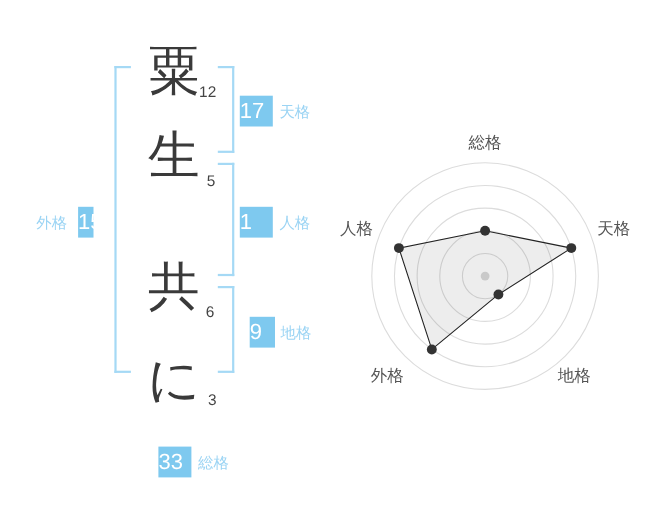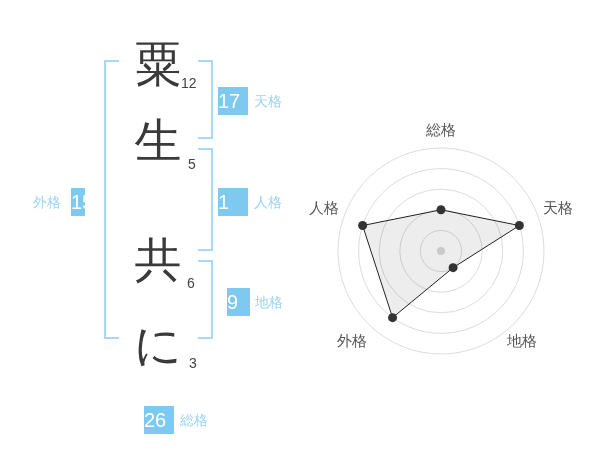--- a/index.html
+++ b/index.html
@@ -95,21 +95,21 @@
 
   <div class="badge" style="left:218px; top:188px; width:30px">1</div>
   <div class="badge-label" style="left:254px; top:195px">人格</div>
 
   <div class="badge" style="left:227px; top:288px; width:23px">9</div>
   <div class="badge-label" style="left:255px; top:295px">地格</div>
 
   <div class="badge-label" style="left:33px; top:195px">外格</div>
   <div class="badge" style="left:71px; top:188px; width:14px">15</div>
 
-  <div class="badge" style="left:144px; top:406px; width:30px">26</div>
+  <div class="badge" style="left:144px; top:406px; width:30px">33</div>
   <div class="badge-label" style="left:180px; top:413px">総格</div>
 
   <div class="radar-wrap">
     <svg id="radar" width="290" height="290" viewBox="0 0 290 290">
         <circle cx="145" cy="145" r="20.6" fill="none" stroke="#dcdcdc" stroke-width="1"></circle>
         <circle cx="145" cy="145" r="41.2" fill="none" stroke="#dcdcdc" stroke-width="1"></circle>
         <circle cx="145" cy="145" r="61.8" fill="none" stroke="#dcdcdc" stroke-width="1"></circle>
         <circle cx="145" cy="145" r="82.4" fill="none" stroke="#dcdcdc" stroke-width="1"></circle>
         <circle cx="145" cy="145" r="103" fill="none" stroke="#dcdcdc" stroke-width="1"></circle>
         <polygon points="145,103.8 223.36705694272064,119.53699966350433 157.10837619722494,161.6657500841239 96.56649521110022,211.66300033649566 66.63294305727935,119.5369996635043" fill="rgba(0,0,0,0.07)" stroke="#222222" stroke-width="1"></polygon>

